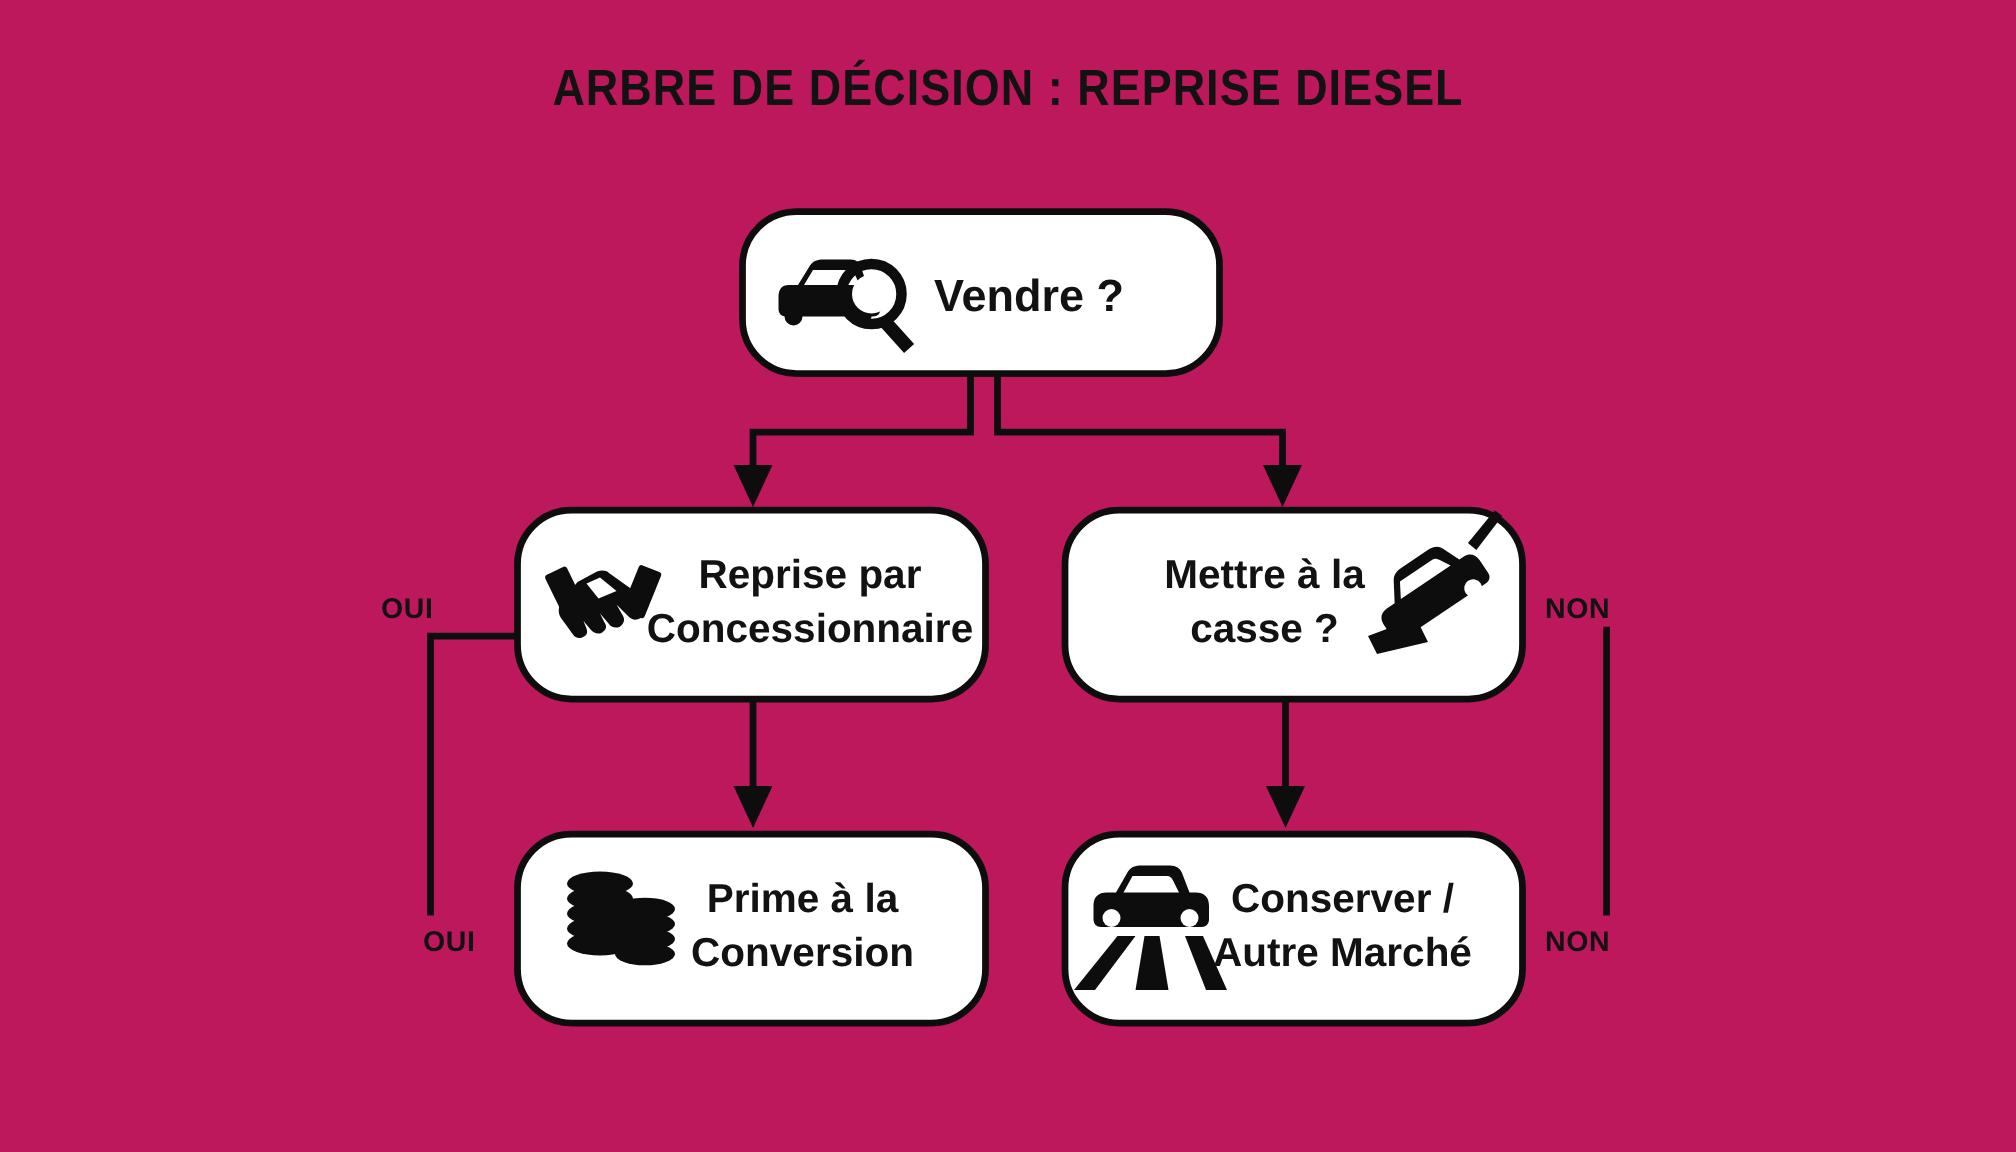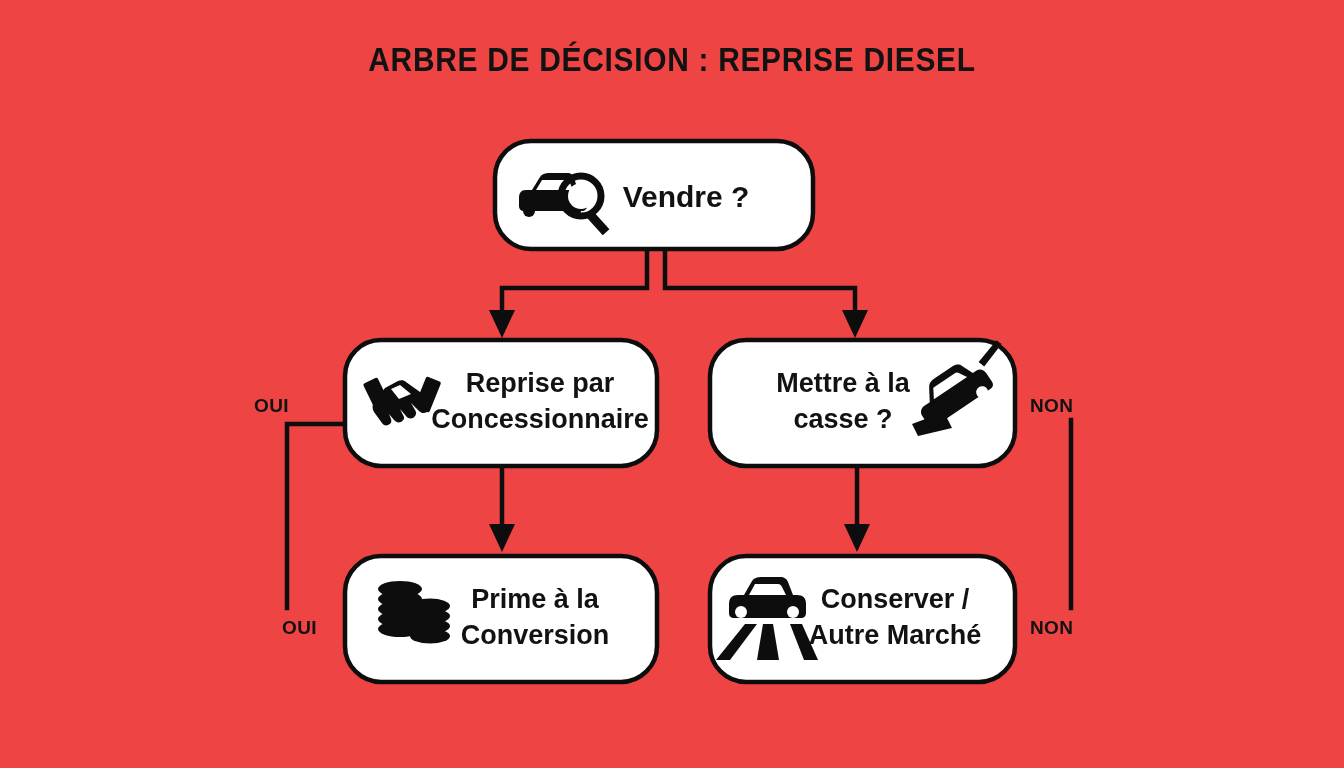--- a/index.html
+++ b/index.html
@@ -63,21 +63,21 @@
   .arrow-head {
     fill: #0d0d0d;
   }
   .icon-shape {
     fill: #0d0d0d;
   }
 </style>
 </head>
 <body>
 
-<div id="canvas" style="background: #ef4444;">
+<div id="canvas" style="background: #be185d;">
 
   <div class="diagram-title">ARBRE DE DÉCISION : REPRISE DIESEL</div>
 
   <svg width="1344" height="768" viewBox="0 0 1344 768" style="position:absolute;top:0;left:0;">
 
     <g>
       <path class="connector" d="M 647 248 L 647 288 L 502 288 L 502 318"></path>
       <path class="connector" d="M 665 248 L 665 288 L 855 288 L 855 318"></path>
     </g>
     <polygon class="arrow-head" points="502,338 489,310 515,310"></polygon>

